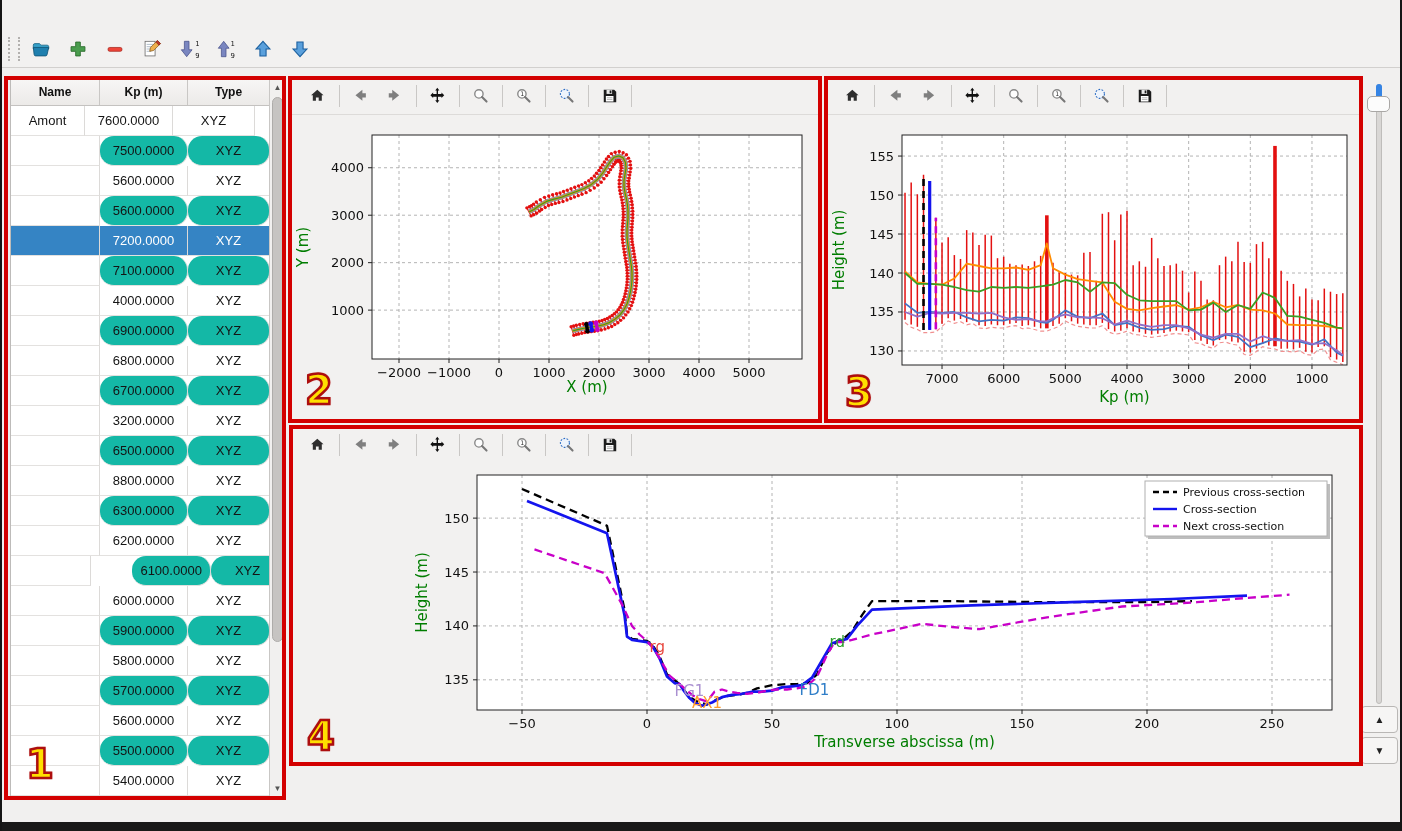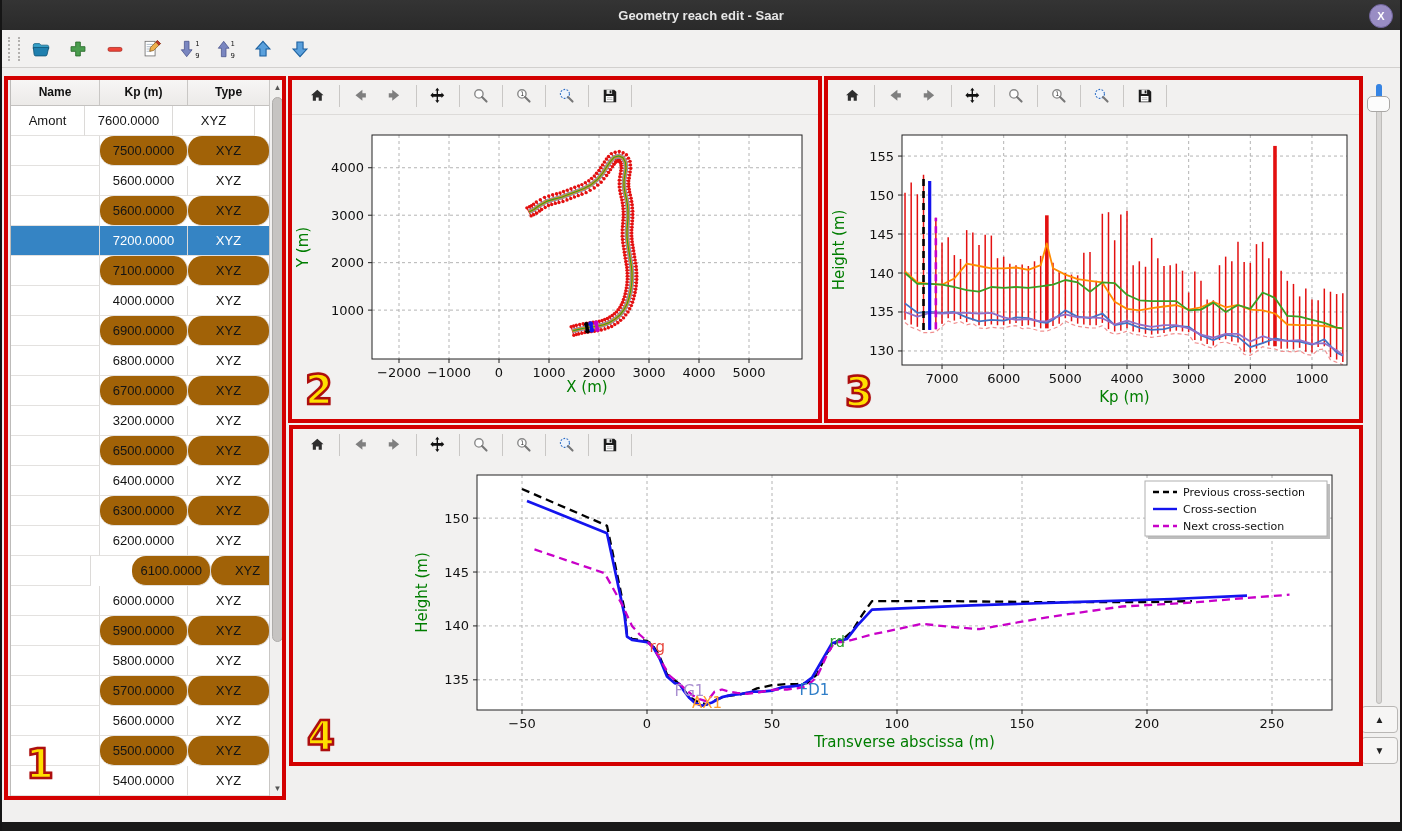--- a/index.html
+++ b/index.html
@@ -23,21 +23,21 @@
   .mpl-btn{width:30px;height:30px;margin:0 2px;display:flex;align-items:center;justify-content:center;background:transparent;border:0;}
   .mpl-sep{width:1px;height:22px;background:#c9c7c5;margin:0 4px;}
   
   .tablewrap{left:8px;top:78px;width:276px;height:720px;background:#fff;border:1px solid #bdbbb9;box-sizing:border-box;overflow:hidden;}
   .thead{display:flex;height:26px;background:linear-gradient(#f7f6f5,#eceae8);border-bottom:1px solid #c4c2c0;}
   .th{font-size:12px;font-weight:700;color:#111;display:flex;align-items:center;justify-content:center;border-right:1px solid #c9c7c5;box-sizing:border-box;}
   .rows{position:relative;height:694px;overflow:hidden;}
   .trow{display:flex;height:30px;}
   .td{font-size:13px;color:#141414;display:flex;align-items:center;justify-content:center;
       border-right:1px solid #dcdad8;border-bottom:1px solid #e3e1df;box-sizing:border-box;background:#fff;}
-  .trow.alt .td.databg{background:#a16207;border-radius:14px;}
+  .trow.alt .td.databg{background:#14b8a6;border-radius:14px;}
   .trow.sel .td{background:#3584c4 !important;color:#fff;}
   .vscroll{position:absolute;right:0;top:0;width:16px;height:100%;background:#f1f0ef;border-left:1px solid #c9c7c5;box-sizing:border-box;}
   .vs-btn{position:absolute;left:0;width:15px;height:15px;color:#555;font-size:8px;display:flex;align-items:center;justify-content:center;}
   .vs-thumb{position:absolute;left:2px;top:18px;width:11px;height:545px;background:#c6c4c2;border:1px solid #aeacaa;border-radius:6px;box-sizing:border-box;}
   
   .panel{background:#f2f1f0;}
   
   .frame{border:4px solid #d30000;box-sizing:border-box;pointer-events:none;z-index:30;}
   .badge{z-index:31;font-family:"DejaVu Sans",sans-serif;font-weight:700;font-size:40px;color:#ffdf00;
          -webkit-text-stroke:2.5px #ad0e0e;text-shadow:0 0 2px #ad0e0e;pointer-events:none;line-height:1;}
@@ -50,24 +50,20 @@
   
   .footer-info{left:1050px;top:768px;width:306px;text-align:right;font-size:13px;color:#1a1a1a;line-height:15px;}
   .bottom-strip{left:0;bottom:0;width:100%;height:9px;background:#191919;}
   svg text{font-family:"DejaVu Sans",sans-serif;}
 </style>
 </head>
 <body>
 
 <div class="window">
 
-  <div class="abs titlebar">
-    <span class="title">Geometry reach edit - Saar</span>
-    <span class="close-btn">X</span>
-  </div>
 
   <div class="abs main-toolbar">
     <span class="grip"></span>
     <span id="main-tb-icons" style="display:flex;align-items:center">
         <button class="tb-btn">
           <svg viewBox="0 0 26 26" width="26" height="26">
             <path d="M3 8q0-2 2-2h6l2 2h8q2 0 2 2v3H3z" fill="#36a0c8" stroke="#135f82"></path>
             <path d="M3 11h20l-2 9q-.4 2-2 2H6q-1.6 0-2-2z" fill="#1f7fae" stroke="#0e5070"></path>
           </svg>
         </button>
@@ -178,21 +174,21 @@
           <div class="td databg" style="width: 88px;">3200.0000</div>
           <div class="td databg" style="width: 82px;">XYZ</div>
         </div>
         <div class="trow alt">
           <div class="td " style="width: 89px;"></div>
           <div class="td databg" style="width: 88px;">6500.0000</div>
           <div class="td databg" style="width: 82px;">XYZ</div>
         </div>
         <div class="trow">
           <div class="td " style="width: 89px;"></div>
-          <div class="td databg" style="width: 88px;">6400.0000</div>
+          <div class="td databg" style="width: 88px;">8800.0000</div>
           <div class="td databg" style="width: 82px;">XYZ</div>
         </div>
         <div class="trow alt">
           <div class="td " style="width: 89px;"></div>
           <div class="td databg" style="width: 88px;">6300.0000</div>
           <div class="td databg" style="width: 82px;">XYZ</div>
         </div>
         <div class="trow">
           <div class="td " style="width: 89px;"></div>
           <div class="td databg" style="width: 88px;">6200.0000</div>

